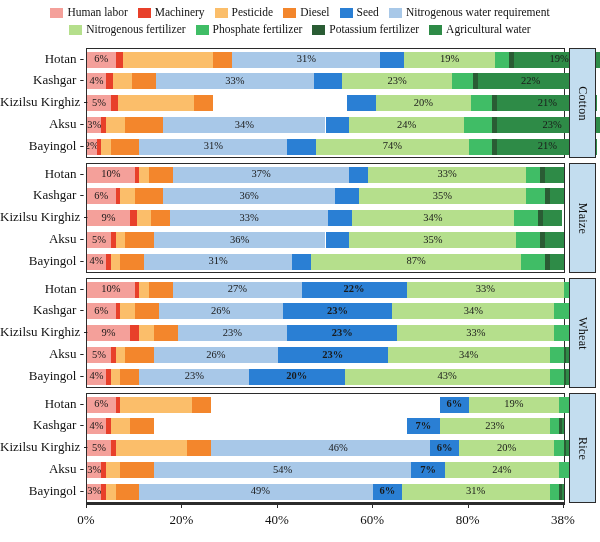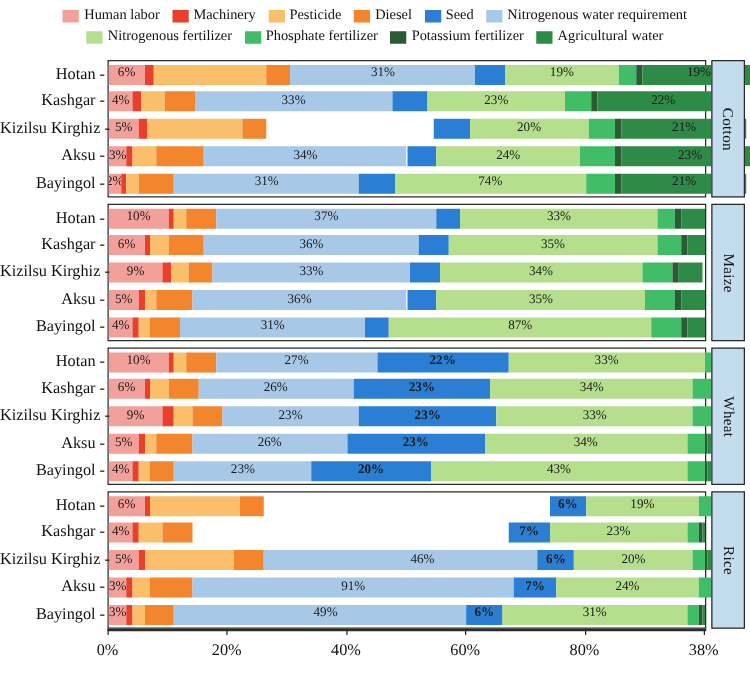--- a/index.html
+++ b/index.html
@@ -444,21 +444,21 @@
           <div class="seg" style="left: 479.385px; width: 2.385px; background: rgb(46, 139, 71);"></div>
         </div>
         <div class="row" style="top: 67.9px;">
           <div class="seg" style="left: 0px; width: 14.31px; background: rgb(244, 160, 154);">
             <span>3%</span>
           </div>
           <div class="seg" style="left: 14.31px; width: 4.77px; background: rgb(232, 64, 42);"></div>
           <div class="seg" style="left: 19.08px; width: 14.31px; background: rgb(251, 190, 106);"></div>
           <div class="seg" style="left: 33.39px; width: 33.39px; background: rgb(243, 134, 44);"></div>
           <div class="seg" style="left: 66.78px; width: 257.58px; background: rgb(168, 200, 232);">
-            <span>91%</span>
+            <span>54%</span>
           </div>
           <div class="seg bold" style="left: 324.36px; width: 33.39px; background: rgb(42, 127, 212);">
             <span>7%</span>
           </div>
           <div class="seg" style="left: 357.75px; width: 114.48px; background: rgb(181, 223, 140);">
             <span>24%</span>
           </div>
           <div class="seg" style="left: 472.23px; width: 9.54px; background: rgb(64, 189, 102);"></div>
           <div class="seg" style="left: 481.77px; width: 2.385px; background: rgb(42, 92, 52);"></div>
           <div class="seg" style="left: 484.155px; width: 2.385px; background: rgb(46, 139, 71);"></div>

